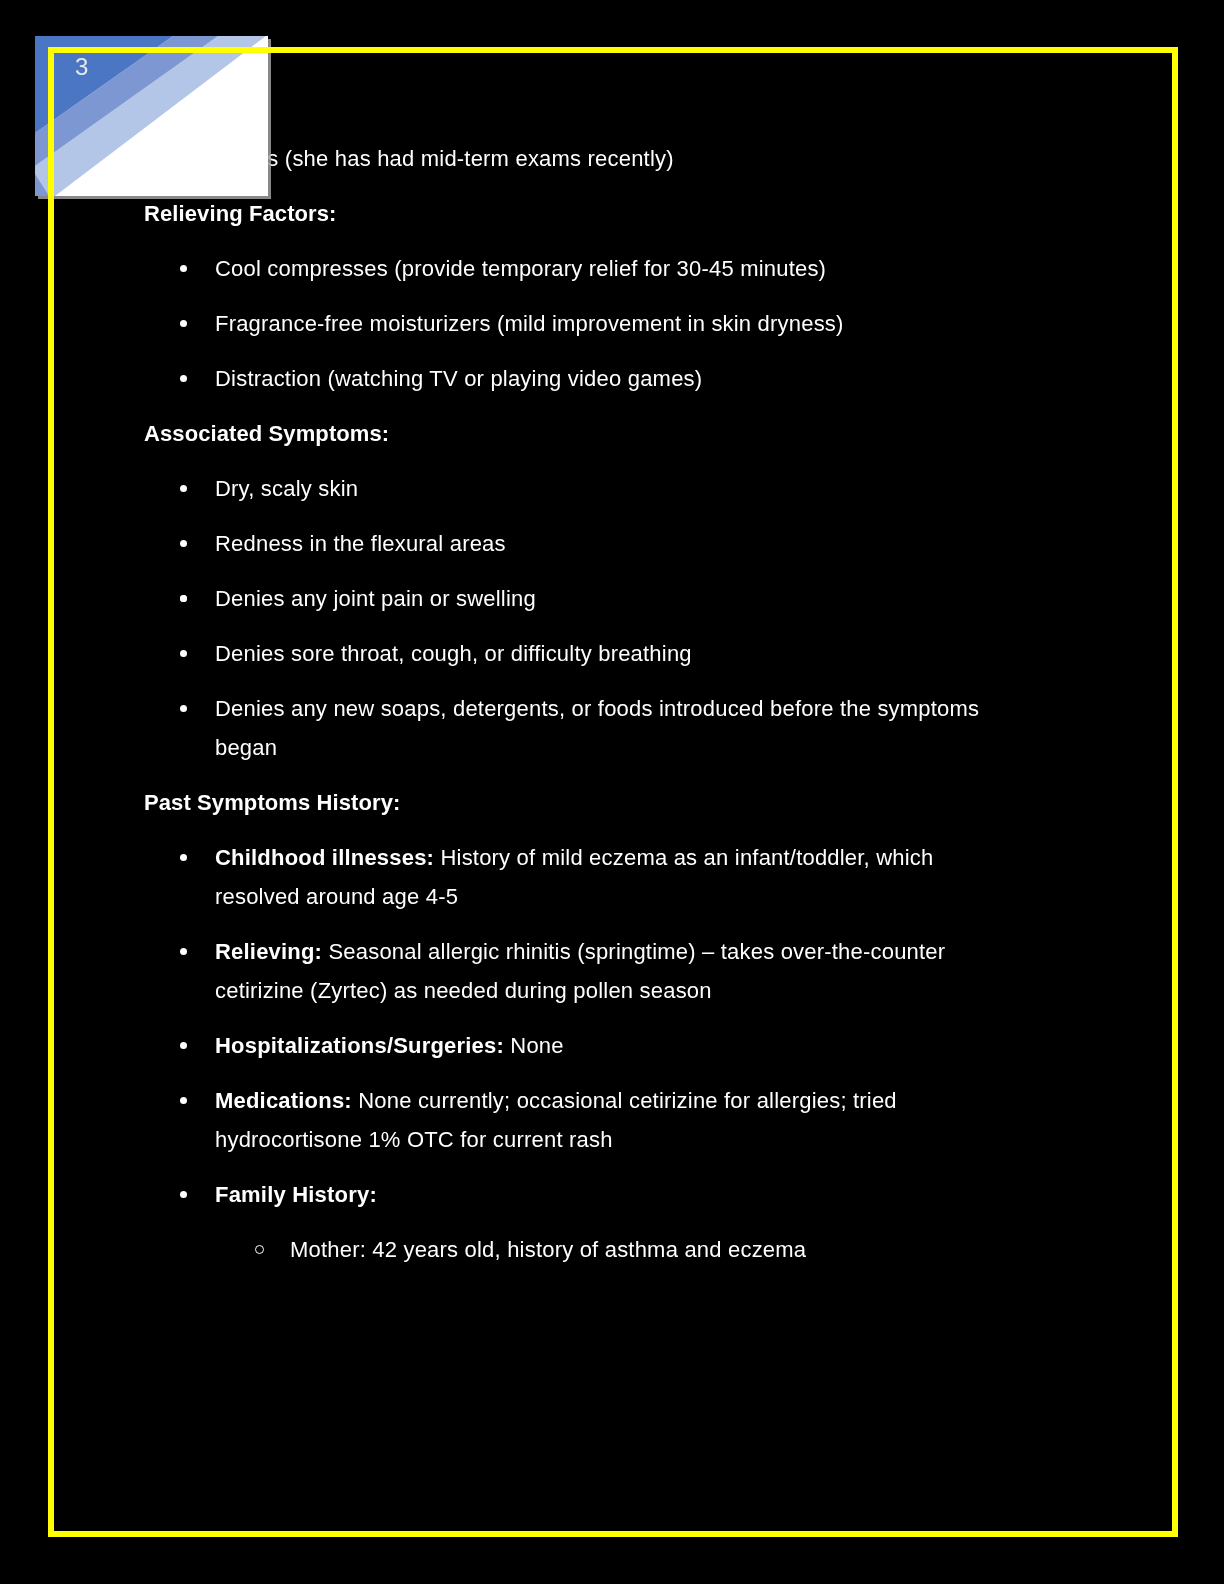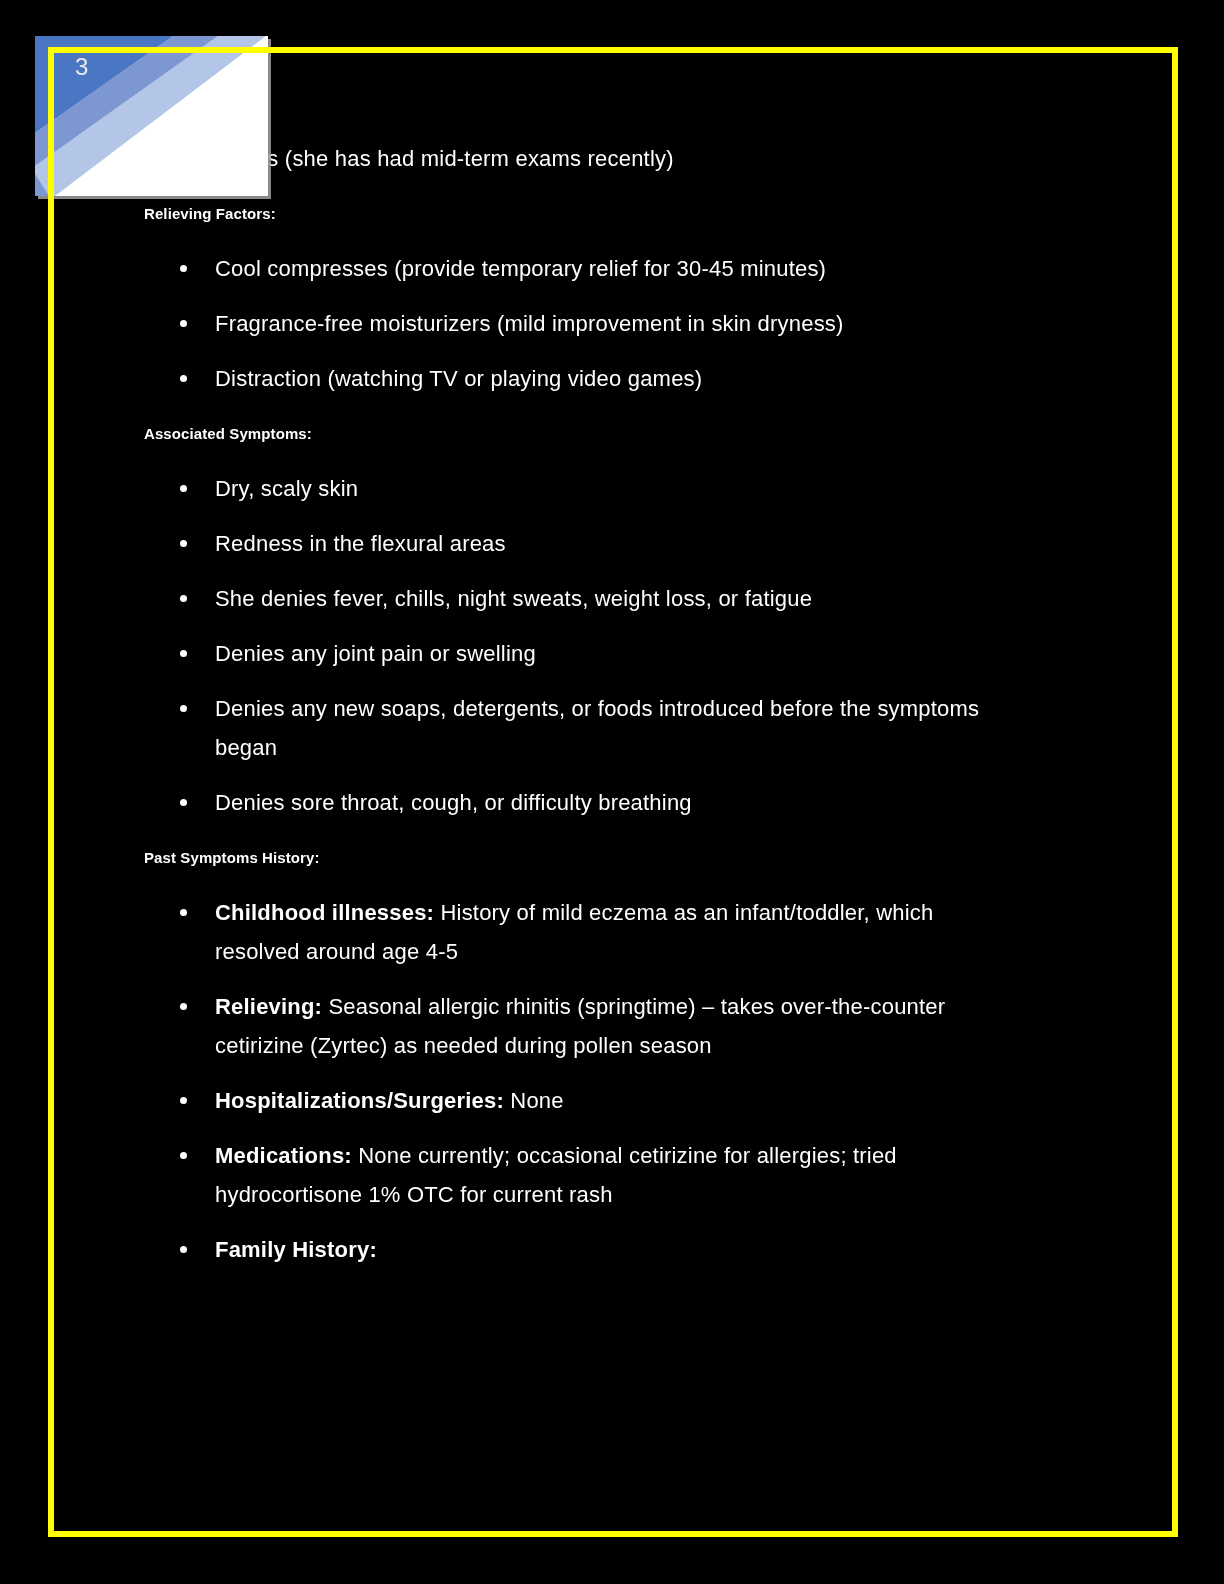--- a/index.html
+++ b/index.html
@@ -65,21 +65,21 @@
     z-index: 1;
     color: #ffffff;
     font-size: 22px;
     line-height: 39px;
     letter-spacing: 0.2px;
   }
   .blk { margin: 0 0 16px 0; }
   .heading {
     padding-left: 144px;
     font-weight: bold;
-    font-size: 15px;
+    font-size: 22px;
     letter-spacing: 0.1px;
   }
   .bullet {
     position: relative;
     padding-left: 215px;
   }
   .bullet .dot {
     position: absolute;
     left: 180px;
     top: 16px;
@@ -112,34 +112,35 @@
 
   <div class="content" id="content">
       <div class="blk bullet"><span class="dot"></span><span class="txt">Stress (she has had mid-term exams recently)</span></div>
       <div class="blk heading"><span class="txt">Relieving Factors:</span></div>
       <div class="blk bullet"><span class="dot"></span><span class="txt">Cool compresses (provide temporary relief for 30-45 minutes)</span></div>
       <div class="blk bullet"><span class="dot"></span><span class="txt">Fragrance-free moisturizers (mild improvement in skin dryness)</span></div>
       <div class="blk bullet"><span class="dot"></span><span class="txt">Distraction (watching TV or playing video games)</span></div>
       <div class="blk heading"><span class="txt">Associated Symptoms:</span></div>
       <div class="blk bullet"><span class="dot"></span><span class="txt">Dry, scaly skin</span></div>
       <div class="blk bullet"><span class="dot"></span><span class="txt">Redness in the flexural areas</span></div>
-      <div class="blk bullet"><span class="dot"></span><span class="txt">She denies fever, chills, night sweats, weight loss, or fatigue</span></div>
+      <div class="blk bullet"><span class="dot"></span></div>
       <div class="blk bullet"><span class="dot"></span><span class="txt">Denies any joint pain or swelling</span></div>
+      <div class="blk bullet"><span class="dot"></span><span class="txt">Denies sore throat, cough, or difficulty breathing</span></div>
       <div class="blk bullet"><span class="dot"></span><span class="txt">Denies any new soaps, detergents, or foods introduced before the symptoms
 began</span></div>
-      <div class="blk bullet"><span class="dot"></span><span class="txt">Denies sore throat, cough, or difficulty breathing</span></div>
       <div class="blk heading"><span class="txt">Past Symptoms History:</span></div>
       <div class="blk bullet"><span class="dot"></span><span class="lbl">Childhood illnesses:</span><span class="txt"> History of mild eczema as an infant/toddler, which
 resolved around age 4-5</span></div>
       <div class="blk bullet"><span class="dot"></span><span class="lbl">Relieving:</span><span class="txt"> Seasonal allergic rhinitis (springtime) – takes over-the-counter
 cetirizine (Zyrtec) as needed during pollen season</span></div>
       <div class="blk bullet"><span class="dot"></span><span class="lbl">Hospitalizations/Surgeries:</span><span class="txt"> None</span></div>
       <div class="blk bullet"><span class="dot"></span><span class="lbl">Medications:</span><span class="txt"> None currently; occasional cetirizine for allergies; tried
 hydrocortisone 1% OTC for current rash</span></div>
       <div class="blk bullet"><span class="dot"></span><span class="lbl">Family History:</span><span class="txt"></span></div>
+      <div class="blk sub-bullet"><span class="ring"></span><span class="txt">Mother: 42 years old, history of asthma and eczema</span></div>
     </div>
 
   <div class="corner-card">
     <svg viewBox="0 0 233 160" aria-hidden="true">
       <rect x="0" y="0" width="233" height="160" fill="#ffffff"></rect>
       <polygon points="183,0 231,0 20,160 0,160 0,130" fill="#b3c6e7"></polygon>
       <polygon points="138,0 183,0 0,130 0,97" fill="#7d97d3"></polygon>
       <polygon points="0,0 138,0 0,97" fill="#4a76c3"></polygon>
       <polygon points="0,138 14,160 0,160" fill="#7d97d3"></polygon>
     </svg>

